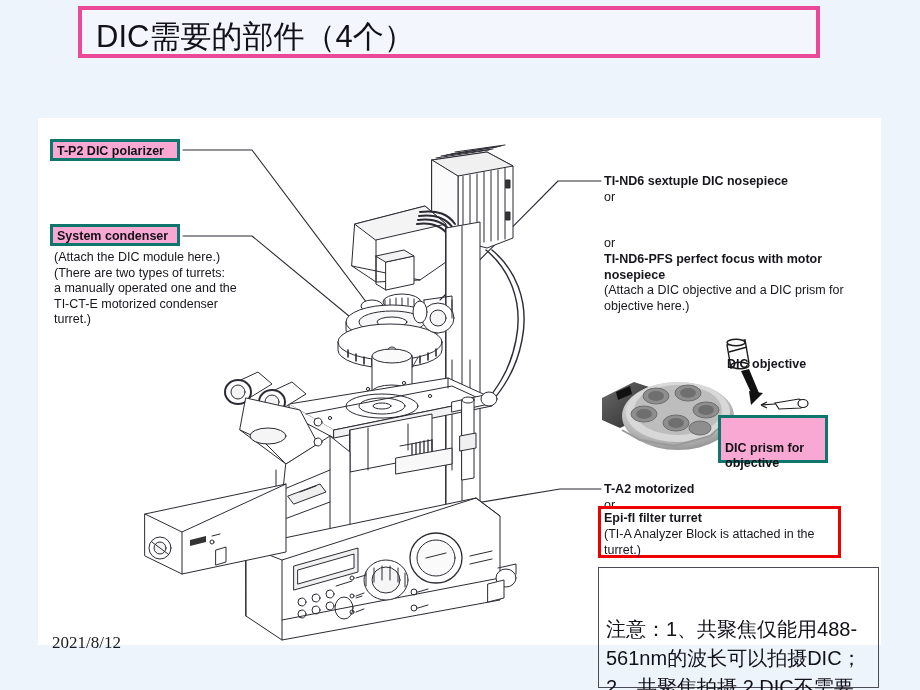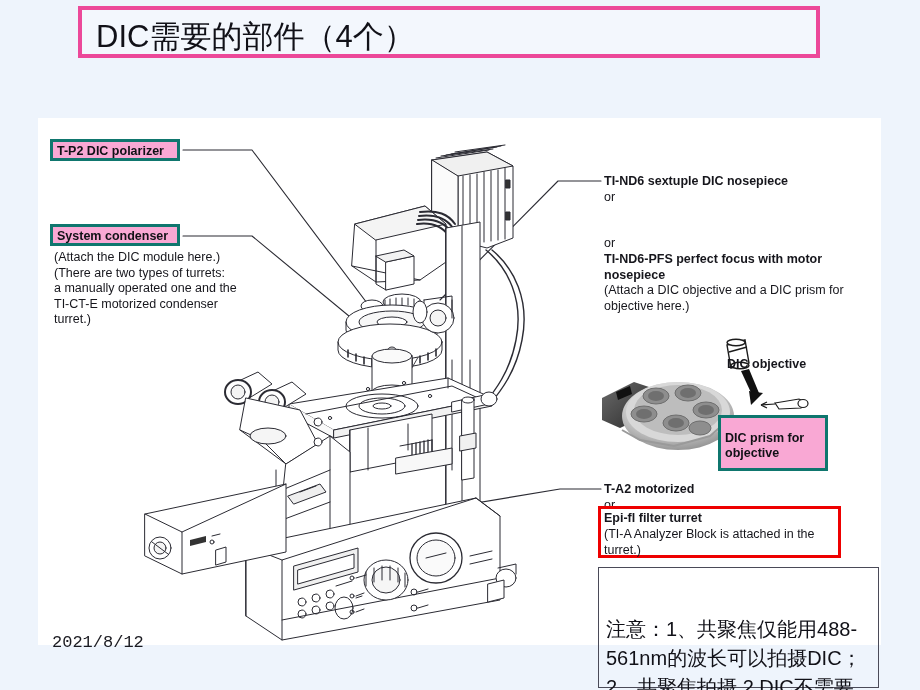--- a/index.html
+++ b/index.html
@@ -98,21 +98,21 @@
     white-space: pre-line;
     font-family: "Liberation Sans", "DejaVu Sans", sans-serif;
     margin-top: 44px;
   }
   .date-text {
     position: absolute;
     left: 52px;
     top: 633px;
     font-size: 17px;
     color: #1a1a20;
-    font-family: Liberation Mono, monospace;
+    font-family: Liberation Serif, serif;
   }
   svg.art { position: absolute; left: 0; top: 0; width: 920px; height: 690px; pointer-events: none; }
   .nose-photo { position: absolute; left: 600px; top: 368px; width: 150px; height: 90px; }
 </style>
 </head>
 <body>
 
 <div class="slide">
 
   <div class="title-box">
@@ -412,21 +412,21 @@
   <div class="txt b" style="left:604px; top:174px;">TI-ND6 sextuple DIC nosepiece</div>
   <div class="txt" style="left:604px; top:190px;">or</div>
   <div class="txt" style="left:604px; top:236px;">or</div>
   <div class="txt b" style="left:604px; top:252px; width:265px;">TI-ND6-PFS perfect focus with motor
 nosepiece</div>
   <div class="txt" style="left:604px; top:283px; width:265px;">(Attach a DIC objective and a DIC prism for
 objective here.)</div>
 
   <div class="txt b" style="left:727px; top:349px;margin-top:8px;">DIC objective</div>
 
-  <div class="redlabel" style="left:718px; top:415px; width:110px; height:56px; padding-top:13px;">DIC prism for
+  <div class="redlabel" style="left:718px; top:415px; width:110px; height:48px; padding-top:23px;">DIC prism for
 objective</div>
 
   <div class="txt b" style="left:604px; top:482px;">T-A2 motorized</div>
   <div class="txt" style="left:604px; top:498px;">or</div>
 
   <div class="redbox" style="left:598px; top:506px; width:243px; height:52px; background:#ffffff;"></div>
   <div class="txt b" style="left:604px; top:511px;">Epi-fl filter turret</div>
   <div class="txt" style="left:604px; top:527px; width:235px;">(TI-A Analyzer Block is attached in the
 turret.)</div>
 

